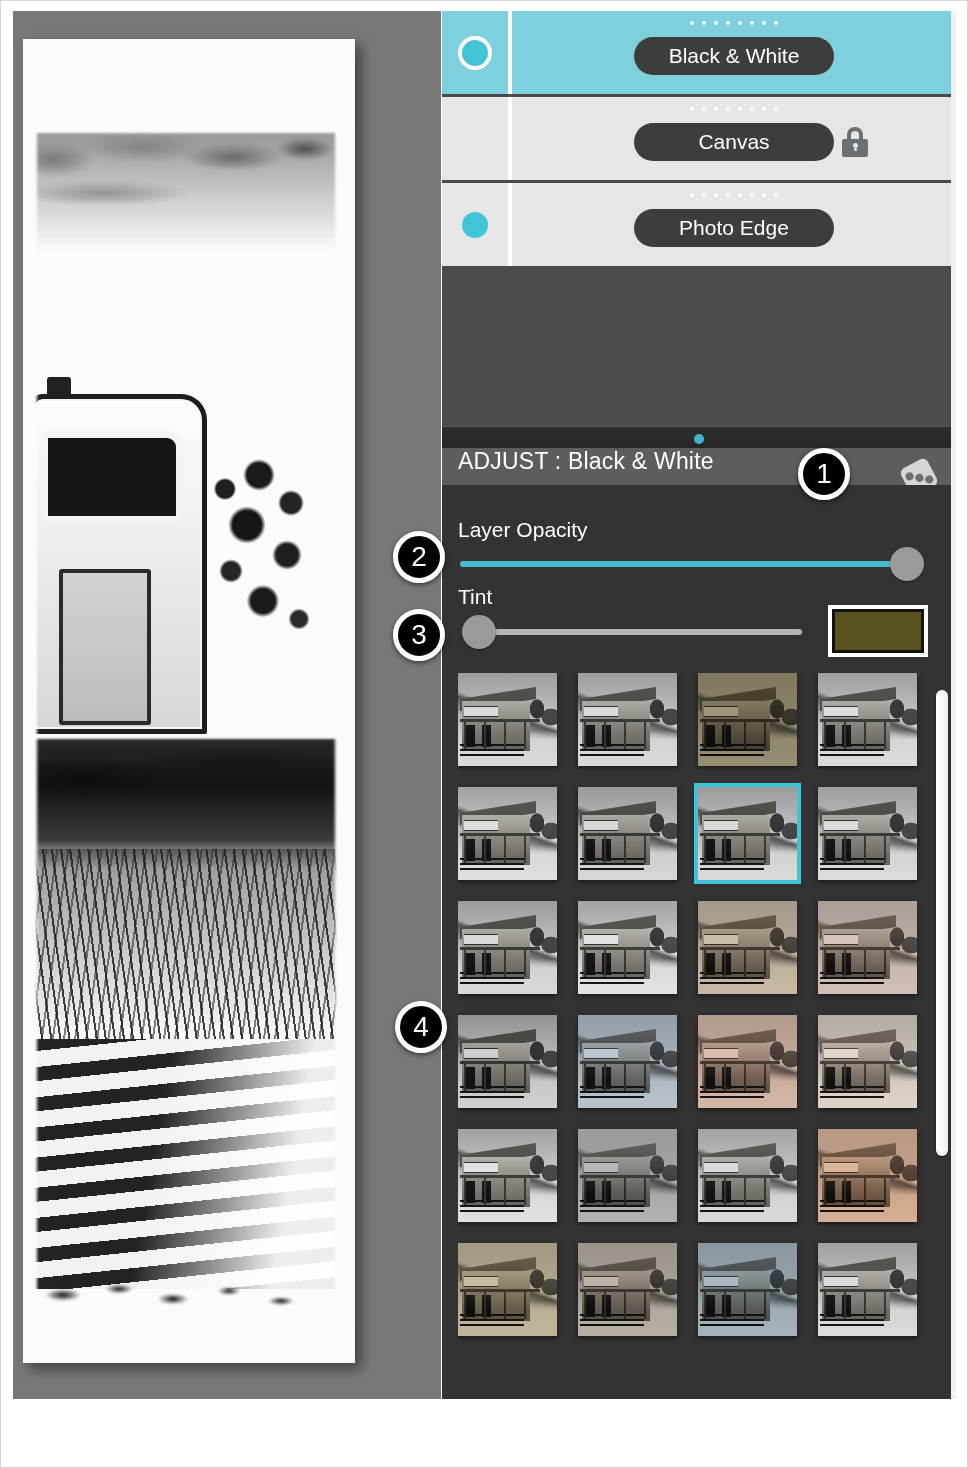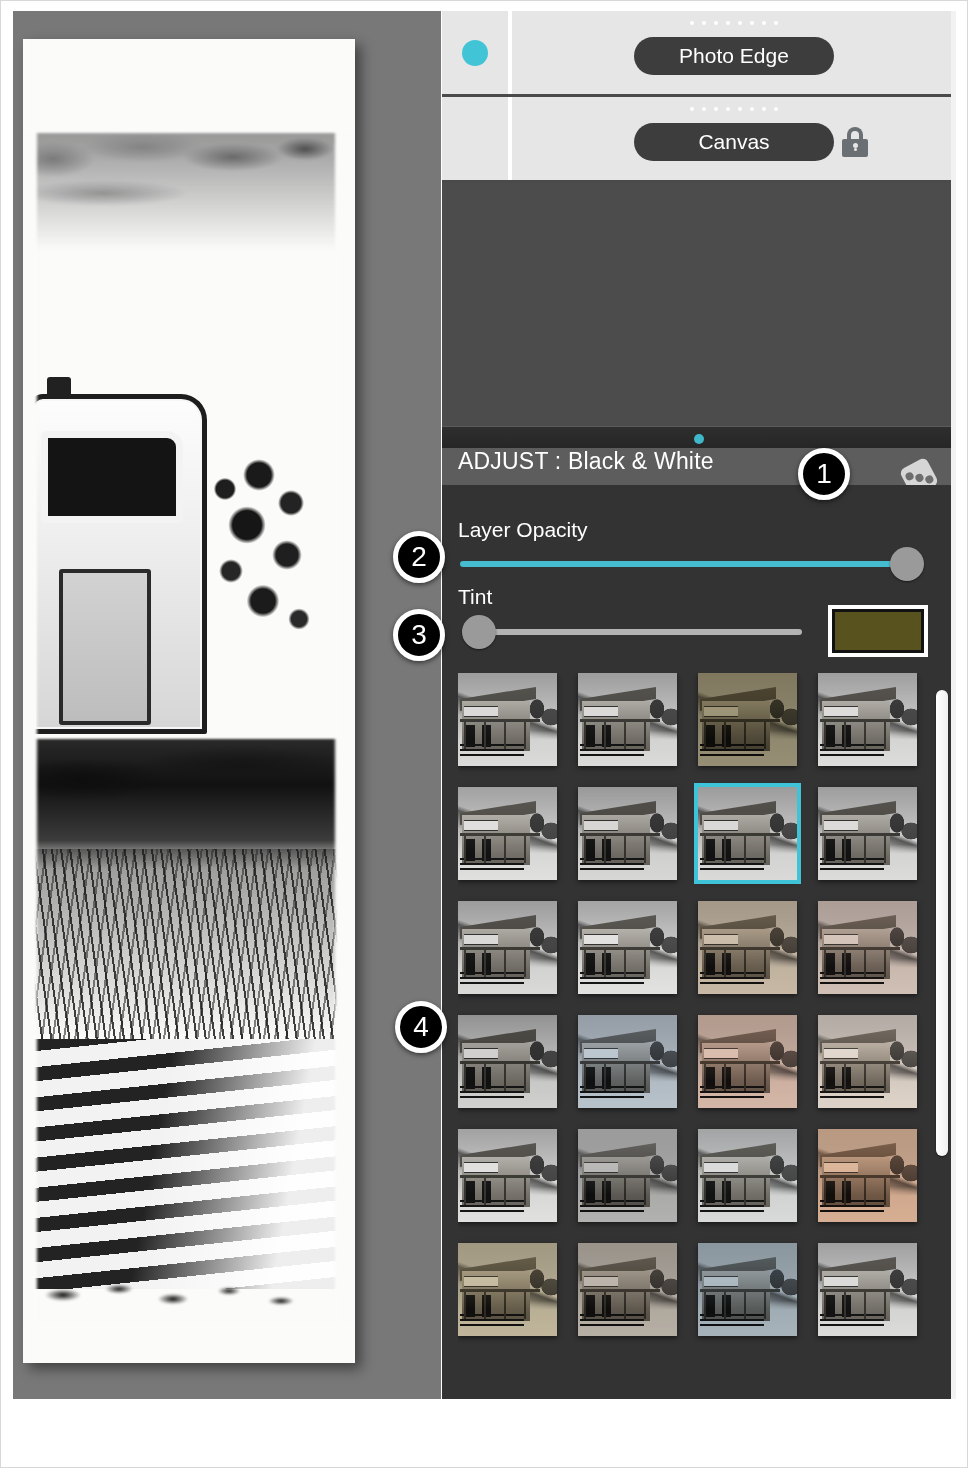--- a/index.html
+++ b/index.html
@@ -462,37 +462,36 @@
         <div class="tear" style="left:0; top:-2px; width:332px; height:96px;"></div>
         <div class="tear" style="left:0; bottom:-2px; width:332px; height:40px;"></div>
       </div>
     </div>
   </div>
 
   <div id="right-panel">
 
     <div id="layers">
 
-
-      <div class="layer-row normal">
+      <div class="layer-row selected">
         <div class="layer-vis">
-          <div class="vis-dot"></div>
+          <div class="vis-dot ring"></div>
         </div>
         <div class="layer-body">
           <div class="drag-dots">
             <i></i>
               <i></i>
               <i></i>
               <i></i>
               <i></i>
               <i></i>
               <i></i>
               <i></i>
           </div>
-          <div class="layer-pill">Photo Edge</div>
+          <div class="layer-pill">Black &amp; White</div>
         </div>
       </div>
 
       <div class="layer-row normal">
         <div class="layer-vis"></div>
         <div class="layer-body">
           <div class="drag-dots">
             <i></i>
               <i></i>
               <i></i>
@@ -504,20 +503,39 @@
           </div>
           <div class="layer-pill">Canvas</div>
           <div class="lock-icon">
             <span class="shackle"></span>
             <span class="body"></span>
             <span class="key"></span>
           </div>
         </div>
       </div>
 
+      <div class="layer-row normal">
+        <div class="layer-vis">
+          <div class="vis-dot"></div>
+        </div>
+        <div class="layer-body">
+          <div class="drag-dots">
+            <i></i>
+              <i></i>
+              <i></i>
+              <i></i>
+              <i></i>
+              <i></i>
+              <i></i>
+              <i></i>
+          </div>
+          <div class="layer-pill">Photo Edge</div>
+        </div>
+      </div>
+
     </div>
 
     <div id="panel-divider">
       <div id="divider-dot"></div>
     </div>
 
     <div id="adjust-header">
       <div id="adjust-title">ADJUST : Black &amp; White</div>
       <div id="dice-icon">
         <b></b>

